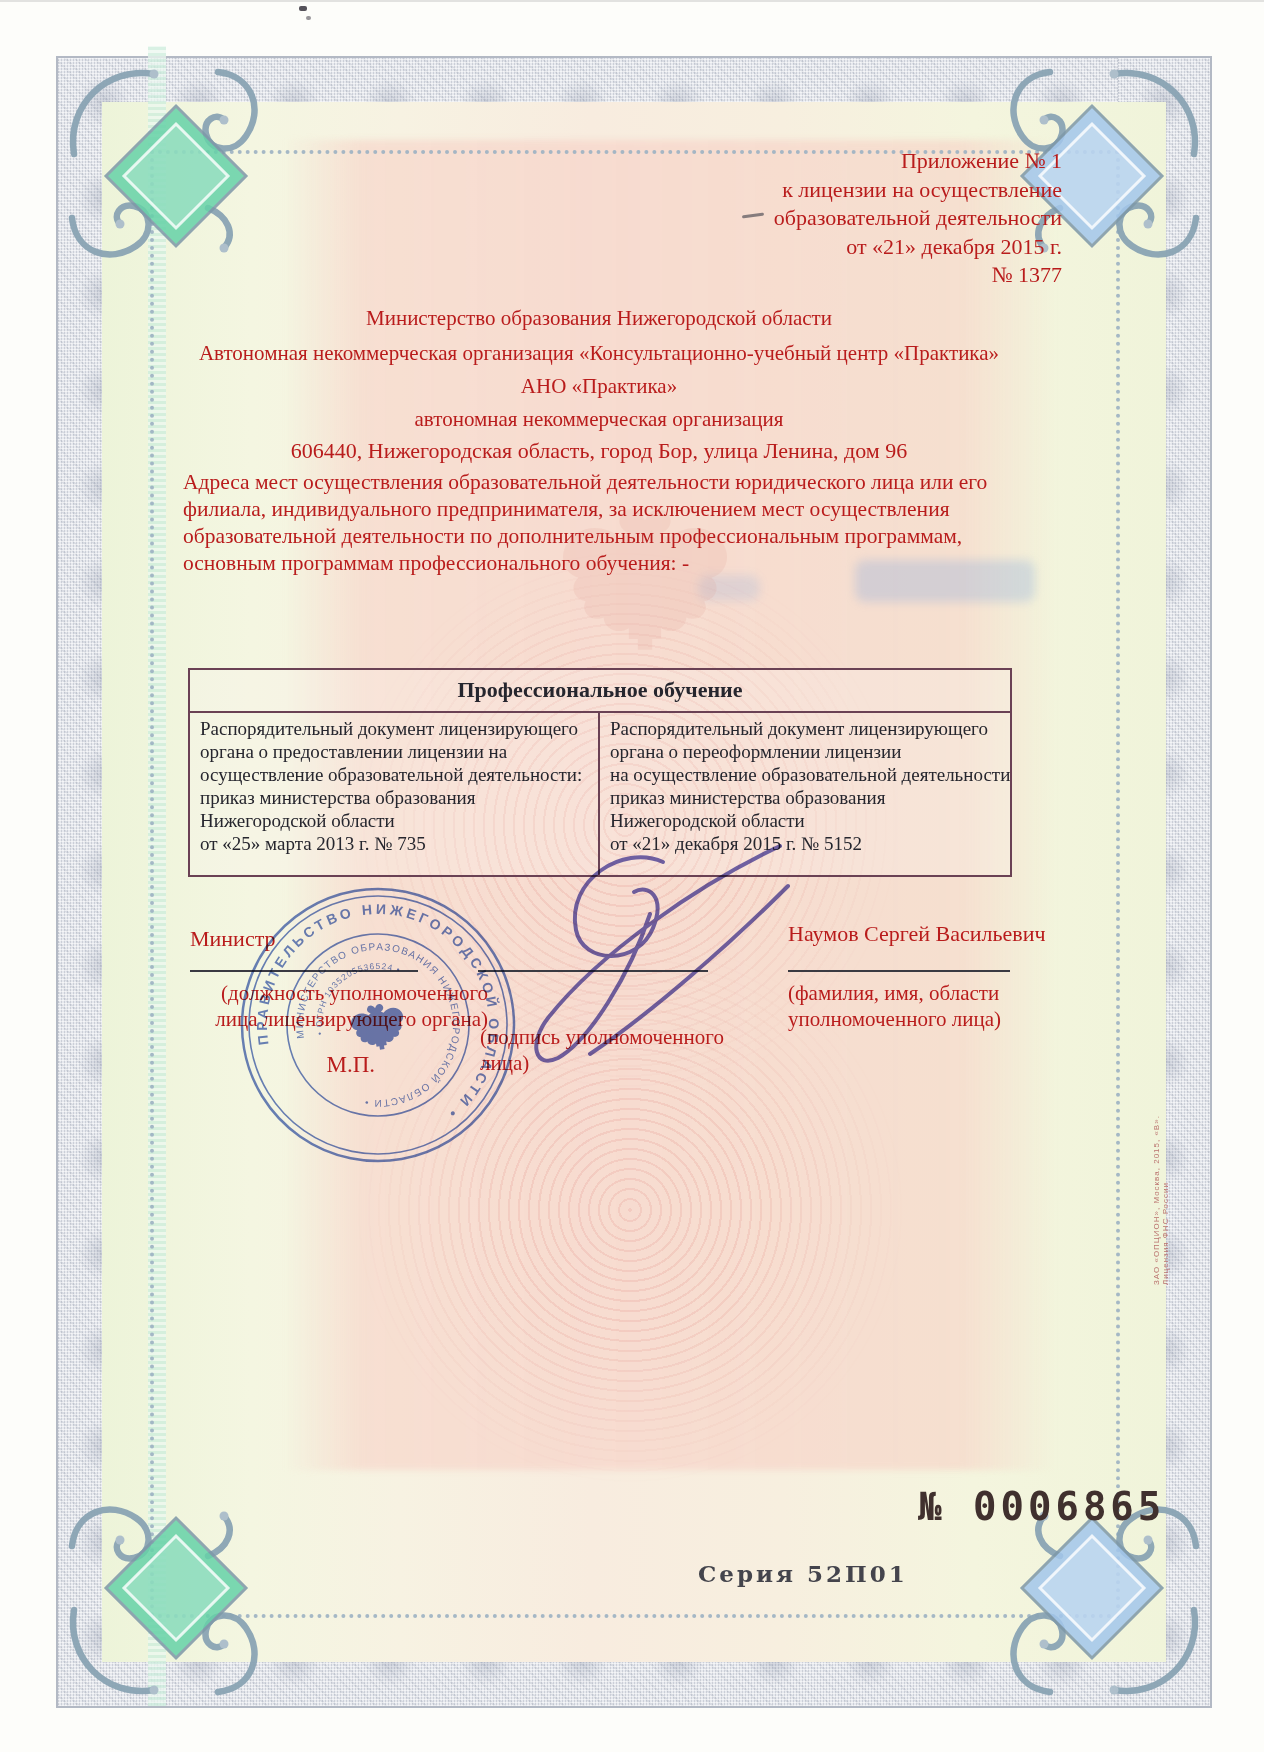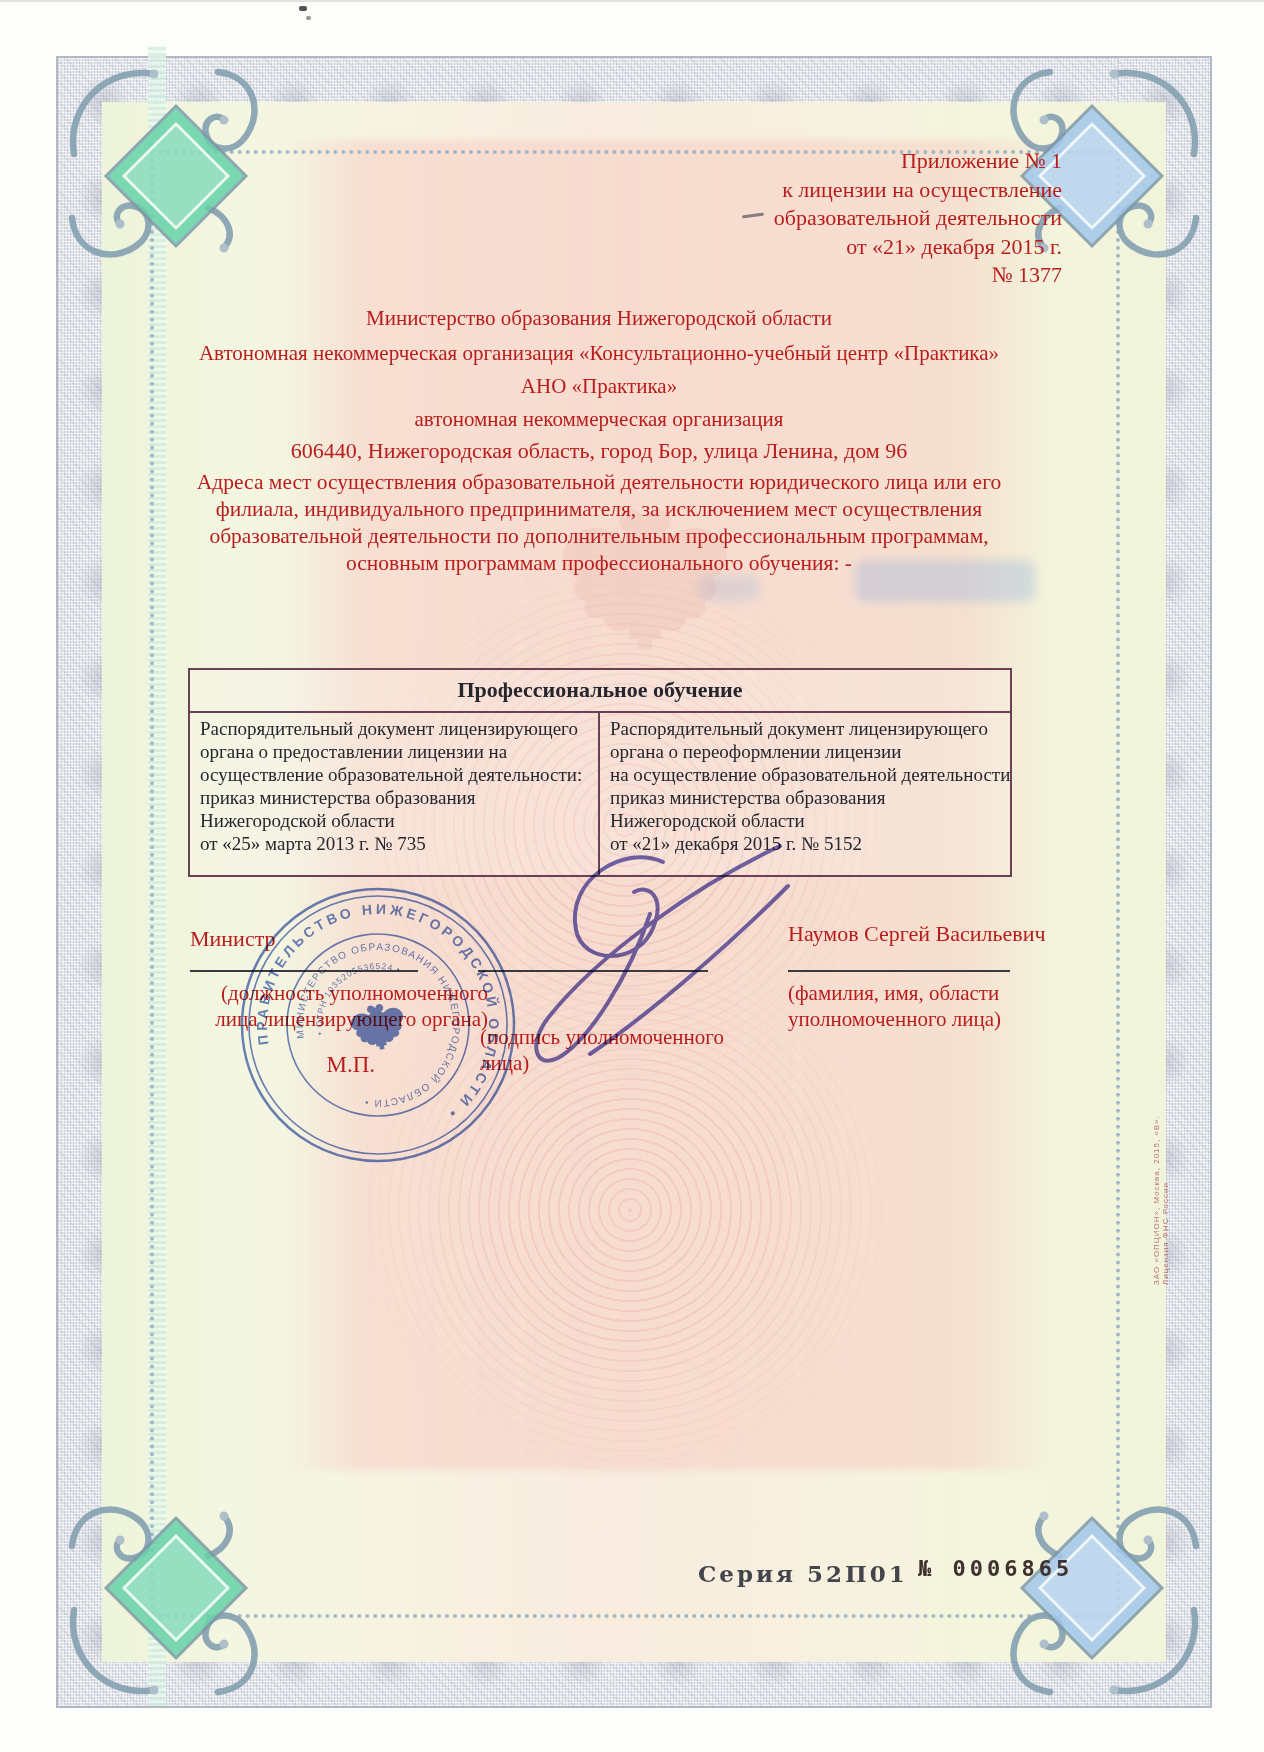--- a/index.html
+++ b/index.html
@@ -45,21 +45,21 @@
     background:repeating-radial-gradient(circle, rgba(231,158,150,.26) 0 2px, rgba(231,158,150,0) 2px 10px);
     -webkit-mask:radial-gradient(circle, #000 30%, transparent 70%);
             mask:radial-gradient(circle, #000 30%, transparent 70%);}
   .smudge{position:absolute;background:rgba(125,165,222,.28);filter:blur(5px);border-radius:10px;}
   .speck{position:absolute;background:#55525a;border-radius:2px;}
   .watermark-eagle{position:absolute;color:#dc9489;opacity:.14;}
   
   .t{position:absolute; color:#b91c1c;}
   .appendix{right:202px; top:147px; text-align:right; font-size:22px; line-height:28.5px; width:460px;}
   .center-col{left:185px; width:828px; text-align:center;}
-  .para{left:183px; top:469px; width:832px; font-size:21.5px; line-height:27px; text-align:center;}
+  .para{left:183px; top:469px; width:832px; font-size:21.5px; line-height:27px; text-align:left;}
   .pre{white-space:pre-line;}
   
   .lic-table{position:absolute; left:188px; top:668px; width:820px; border:2px solid #6a4154;
              background:rgba(253,245,240,.25);}
   .lic-title{font-weight:bold; font-size:22px; text-align:center; padding:7px 0 8px 0;
              border-bottom:2px solid #6a4154;}
   .lic-cells{display:flex;}
   .lic-cell{width:50%; box-sizing:border-box; font-size:19px; line-height:22.9px;
             padding:5px 4px 20px 10px; white-space:pre; overflow:hidden;}
   .lic-cell.first{border-right:2px solid #6a4154;}
@@ -67,22 +67,22 @@
   .rule{position:absolute; height:0; border-top:2px solid #3a3a42;}
   .caption{font-size:21px; line-height:26px;}
   
   .seal{position:absolute; left:233px; top:880px; width:290px; height:290px;
         transform:rotate(-10deg); opacity:.82; mix-blend-mode:multiply;}
   .signature{position:absolute; left:438px; top:822px; width:390px; height:270px;
              mix-blend-mode:multiply;}
   
   .series{left:698px; top:1560px; font-family:"DejaVu Serif", serif; font-weight:bold;
           font-size:23px; letter-spacing:3px; color:#44444c;}
-  .number{left:918px; top:1556px; font-family:"DejaVu Sans Mono", monospace; font-weight:bold;
-          font-size:22px; letter-spacing:4px; color:#40302e;}
+  .number{left:918px; top:1484px; font-family:"DejaVu Sans Mono", monospace; font-weight:bold;
+          font-size:39px; letter-spacing:4px; color:#40302e;}
   .imprint{position:absolute; right:94px; top:1095px; height:190px; writing-mode:vertical-rl;
            transform:rotate(180deg); font-family:"Liberation Sans", sans-serif;
            font-size:8px; letter-spacing:1px; color:#b05a5a; opacity:.85;}
   .scanline{position:absolute;left:0;top:0;width:100%;height:2px;background:#e2e2e0;}
   .corner{position:absolute;width:212px;height:212px;}
   .corner.tl{left:58px;top:58px;}
   .corner.tr{right:54px;top:58px;transform:scaleX(-1);}
   .corner.bl{left:58px;bottom:46px;transform:scaleY(-1);}
   .corner.br{right:54px;bottom:46px;transform:scale(-1,-1);}
   .teal{color:#66d2a8;} .blue{color:#a3c7ec;}

